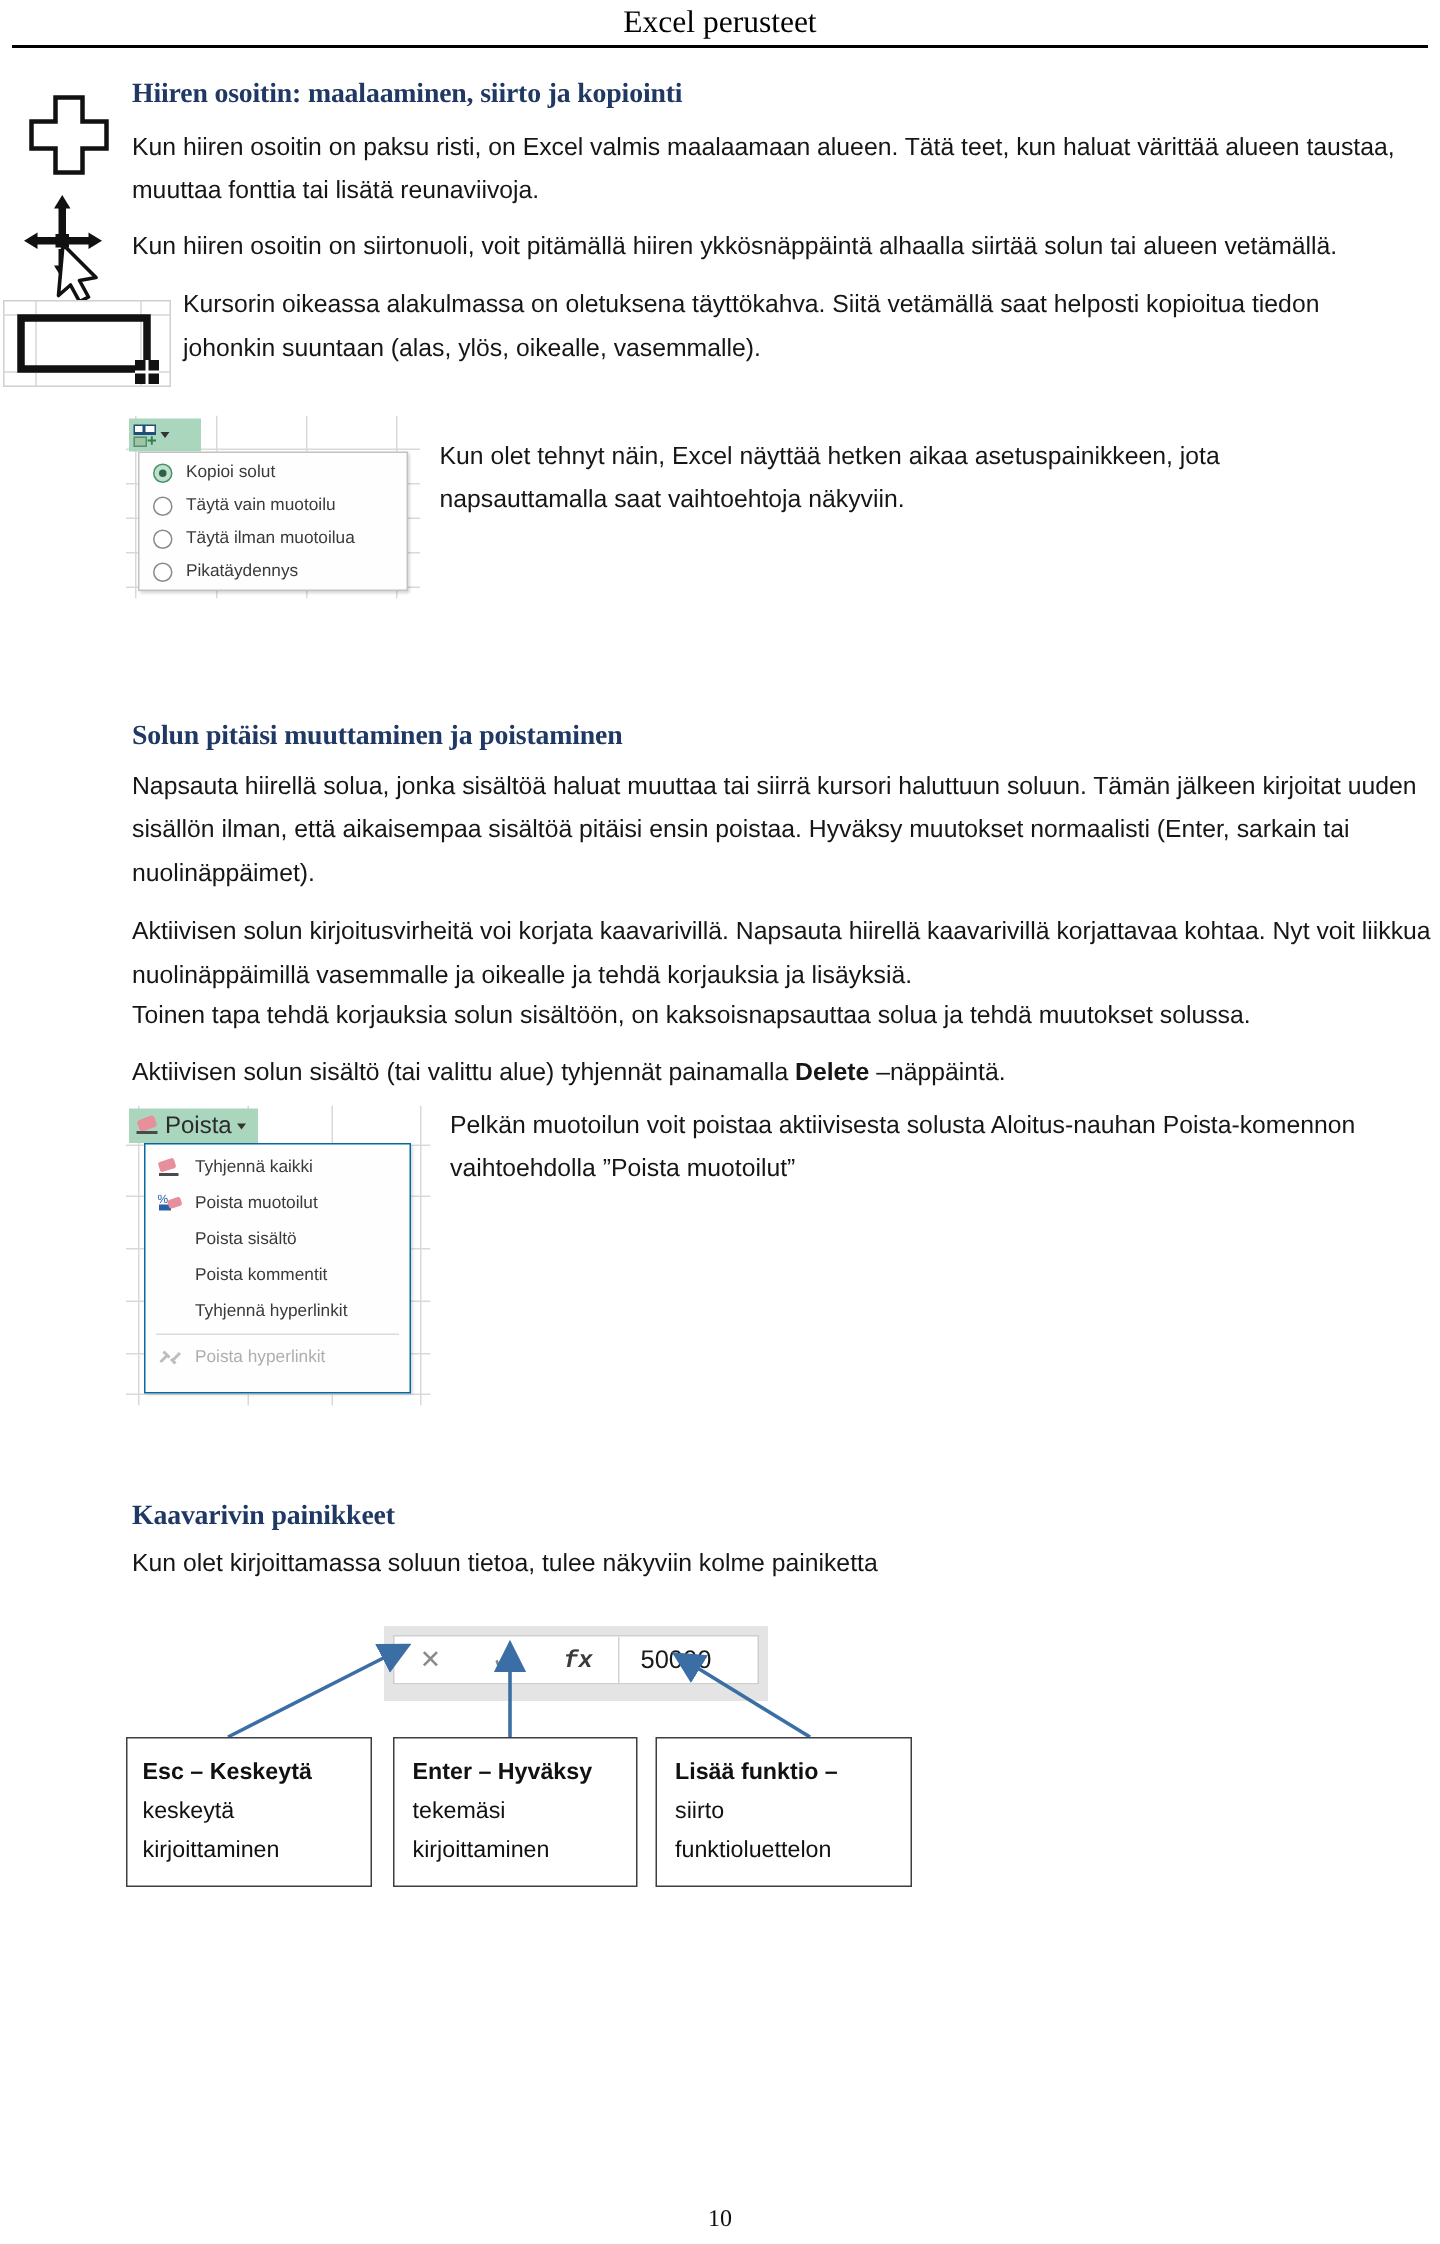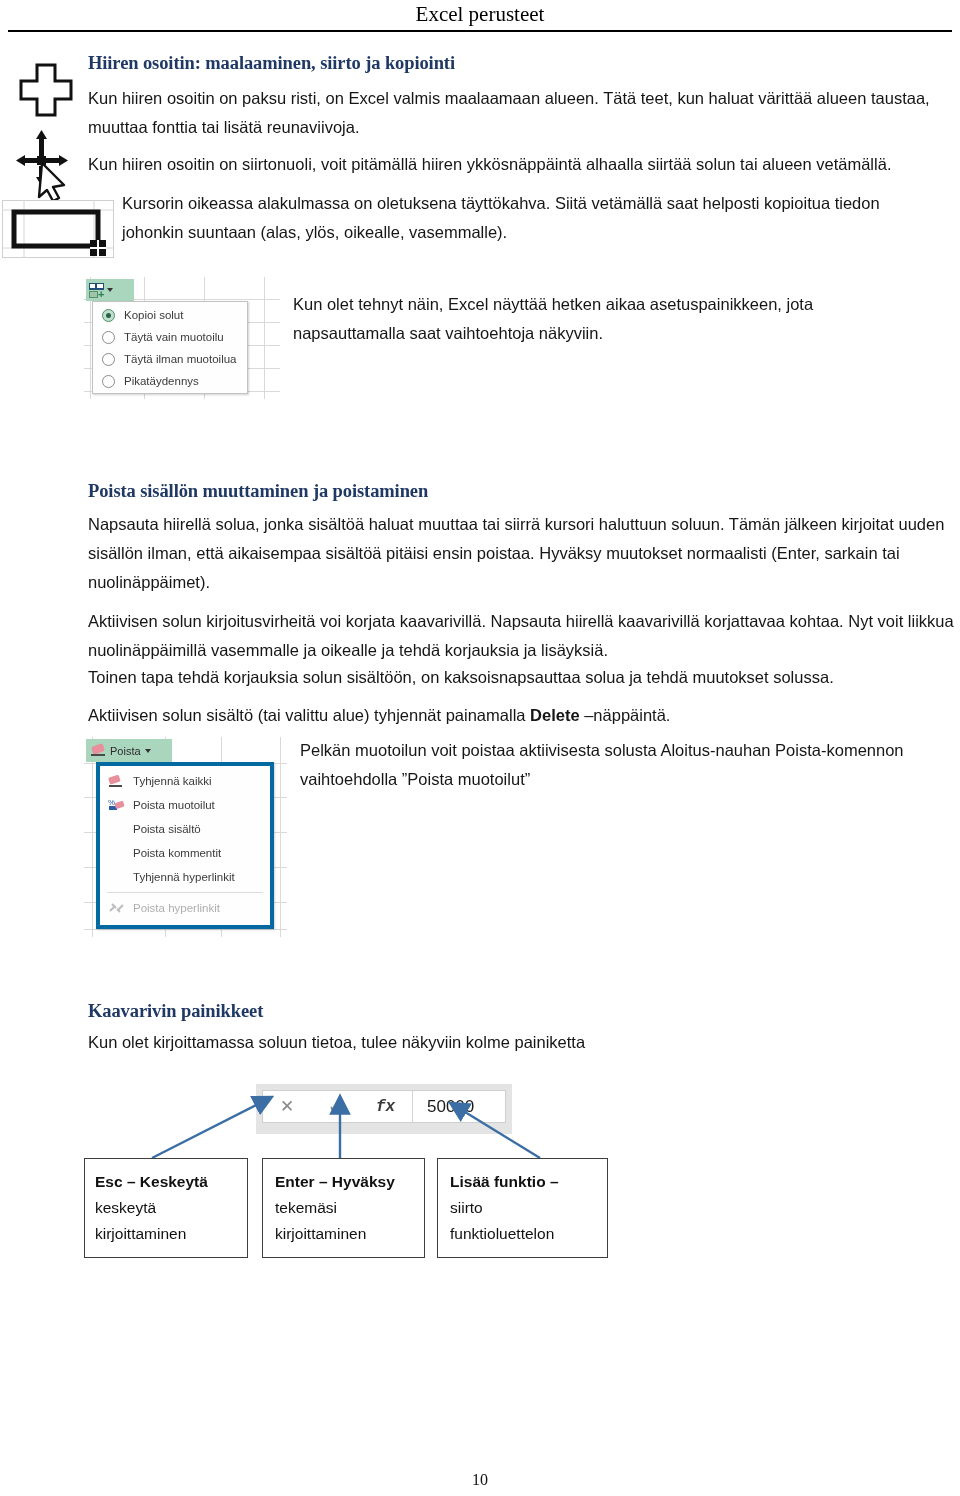--- a/index.html
+++ b/index.html
@@ -82,21 +82,21 @@
     width:15px; height:15px; position:relative;
   }
   .paste-ico .top { position:absolute; left:0; top:0; width:15px; height:7px; background:#1F4E79; }
   .paste-ico .topw { position:absolute; left:1px; top:1px; width:5px; height:4px; background:#fff; }
   .paste-ico .topw2 { position:absolute; left:8px; top:1px; width:6px; height:4px; background:#fff; }
   .paste-ico .bot { position:absolute; left:0; top:8px; width:9px; height:7px; background:#9ec6a6; border:1px solid #5a8f6b;}
   .paste-ico .plus { position:absolute; left:9px; top:8px; color:#2e7d4f; font-size:11px; font-weight:bold; line-height:7px;}
   .caret-dn { width:0;height:0;border-left:3.5px solid transparent;border-right:3.5px solid transparent;border-top:4px solid #333; }
   .paste-menu {
     position:absolute; left:8px; top:24px;
-    width:156px; height:93px;
+    width:180px; height:93px;
     background:#fefefe;
     border:1px solid #c2c2c2;
     box-shadow: 1px 1px 2px rgba(0,0,0,.18);
     padding-top:2px;
   }
   .pm-item { height:22px; display:flex; align-items:center; gap:9px; padding-left:9px; font-size:11.5px; color:#3a3a3a; }
   .pm-item.sel .radio { background:#bfe0cd; border-color:#4a8f6b; }
   .radio {
     width:13px;height:13px;border-radius:50%;
     border:1px solid #8a8a8a; background:#fff;
@@ -117,21 +117,21 @@
     background:#a9d6bd; display:flex; align-items:center; gap:4px; padding-left:5px;
   }
   .eraser {
     width:15px;height:11px;position:relative;
   }
   .eraser .body { position:absolute; left:1px; top:0; width:12px;height:8px; background:#e78f9a; transform: rotate(-20deg); border-radius:2px;}
   .eraser .line { position:absolute; left:0px; top:9px; width:14px;height:2px; background:#4a4a4a;}
   .poista-menu {
     position:absolute; left:12px; top:25px;
     width:178px; height:167px;
-    background:#fefefe; border:4px solid #0369a1;
+    background:#fefefe; border:1px solid #0369a1;
     box-shadow: 1px 1px 2px rgba(0,0,0,.18);
     padding-top:3px;
   }
   .cm-item { height:24px; display:flex; align-items:center; gap:8px; padding-left:8px; font-size:11.5px; color:#3a3a3a; }
   .cm-item.dim { color:#aeaeae; }
   .cm-ico { width:17px; height:14px; flex:0 0 17px; position:relative; }
   .cm-sep { height:1px; background:#dcdcdc; margin:3px 7px; }
 
   
   .fbar-shot {
@@ -267,21 +267,21 @@
     </div>
     <div class="pm-item">
       <span class="radio"></span>
       <span>Pikatäydennys</span>
     </div>
   </div>
 </div>
 
 <div class="abs para" style="left:293px; top:290px; width:600px;">Kun olet tehnyt näin, Excel näyttää hetken aikaa asetuspainikkeen, jota napsauttamalla saat vaihtoehtoja näkyviin.</div>
 
-<div class="abs h2" style="left:88px; top:481px; width:700px;">Poista sisällön muuttaminen ja poistaminen</div>
+<div class="abs h2" style="left:88px; top:481px; width:700px;">Solun pitäisi muuttaminen ja poistaminen</div>
 
 <div class="abs para" style="left:88px; top:510px; width:868px;">Napsauta hiirellä solua, jonka sisältöä haluat muuttaa tai siirrä kursori haluttuun soluun. Tämän jälkeen kirjoitat uuden sisällön ilman, että aikaisempaa sisältöä pitäisi ensin poistaa. Hyväksy muutokset normaalisti (Enter, sarkain tai nuolinäppäimet).</div>
 
 <div class="abs para" style="left:88px; top:597px; width:870px;margin-top:10px;">Aktiivisen solun kirjoitusvirheitä voi korjata kaavarivillä. Napsauta hiirellä kaavarivillä korjattavaa kohtaa. Nyt voit liikkua nuolinäppäimillä vasemmalle ja oikealle ja tehdä korjauksia ja lisäyksiä.</div>
 
 <div class="abs para" style="left:88px; top:663px; width:870px;">Toinen tapa tehdä korjauksia solun sisältöön, on kaksoisnapsauttaa solua ja tehdä muutokset solussa.</div>
 
 <div class="abs para" style="left:88px; top:701px; width:870px;">
   <span>Aktiivisen solun sisältö (tai valittu alue) tyhjennät painamalla </span><b>Delete</b><span> –näppäintä.</span>
 </div>
@@ -298,21 +298,21 @@
     <div class="gl" style="left:81px;top:0;width:1px;height:200px;"></div>
     <div class="gl" style="left:137px;top:0;width:1px;height:200px;"></div>
     <div class="gl" style="left:196px;top:0;width:1px;height:200px;"></div>
   </div>
 
   <div class="poista-btn">
     <span class="eraser">
       <span class="body"></span>
         <span class="line"></span>
     </span>
-    <span style="font-size:11px;color:#2b2b2b;">Poista</span>
+    <span style="font-size:16px;color:#2b2b2b;">Poista</span>
     <span class="caret-dn"></span>
   </div>
 
   <div class="poista-menu">
     <div class="cm-item">
       <span class="cm-ico">
         <svg width="17" height="14" viewBox="0 0 17 14">
           <rect x="1" y="2" width="11" height="7" rx="1.5" fill="#e78f9a" transform="rotate(-18 7 6)"></rect>
           <line x1="1" y1="12" x2="14" y2="12" stroke="#4a4a4a" stroke-width="2"></line>
         </svg>

